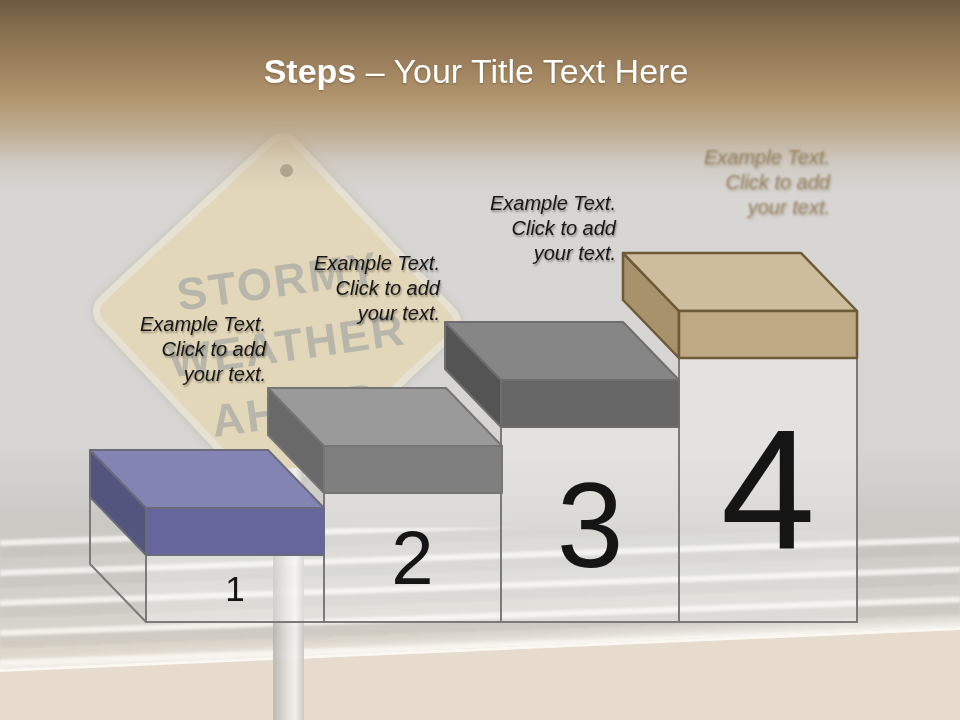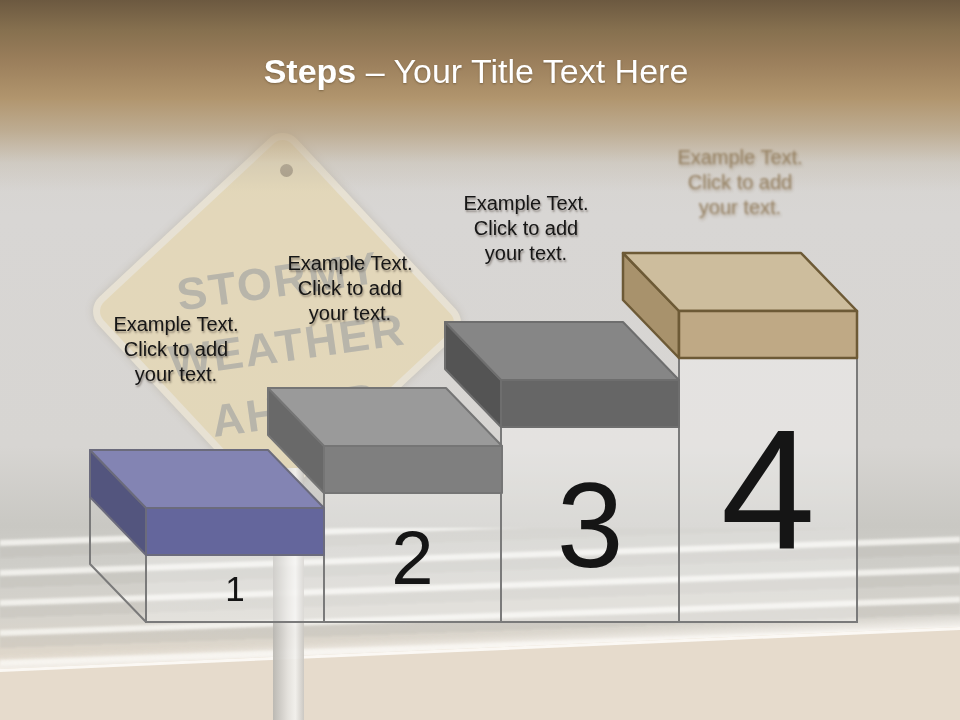--- a/index.html
+++ b/index.html
@@ -40,21 +40,21 @@
   
   .decor{position:absolute;left:0;top:0;}
   .num{position:absolute;display:flex;align-items:center;justify-content:center;
     color:#151515;}
   .num1{left:146px;top:555px;width:178px;height:67px;font-size:35px;}
   .num2{left:324px;top:493px;width:177px;height:129px;font-size:76px;}
   .num3{left:501px;top:427px;width:178px;height:195px;font-size:120px;}
   .num4{left:679px;top:358px;width:178px;height:264px;font-size:170px;}
 
   
-  .caption{position:absolute;width:180px;text-align:center;
+  .caption{position:absolute;width:180px;text-align:right;font-style:italic;
     font-size:20px;line-height:25px;color:#161616;
     text-shadow:1px 2px 2px rgba(55,45,35,.45);}
   .cap1{left:86px;top:312px;}
   .cap2{left:260px;top:251px;}
   .cap3{left:436px;top:191px;}
   .cap4{left:650px;top:145px;color:#8f7856;opacity:.85;filter:blur(1.2px);
     text-shadow:1px 2px 3px rgba(130,105,75,.55);}
 
   
   .banner{position:absolute;left:0;right:0;top:0;height:100px;

